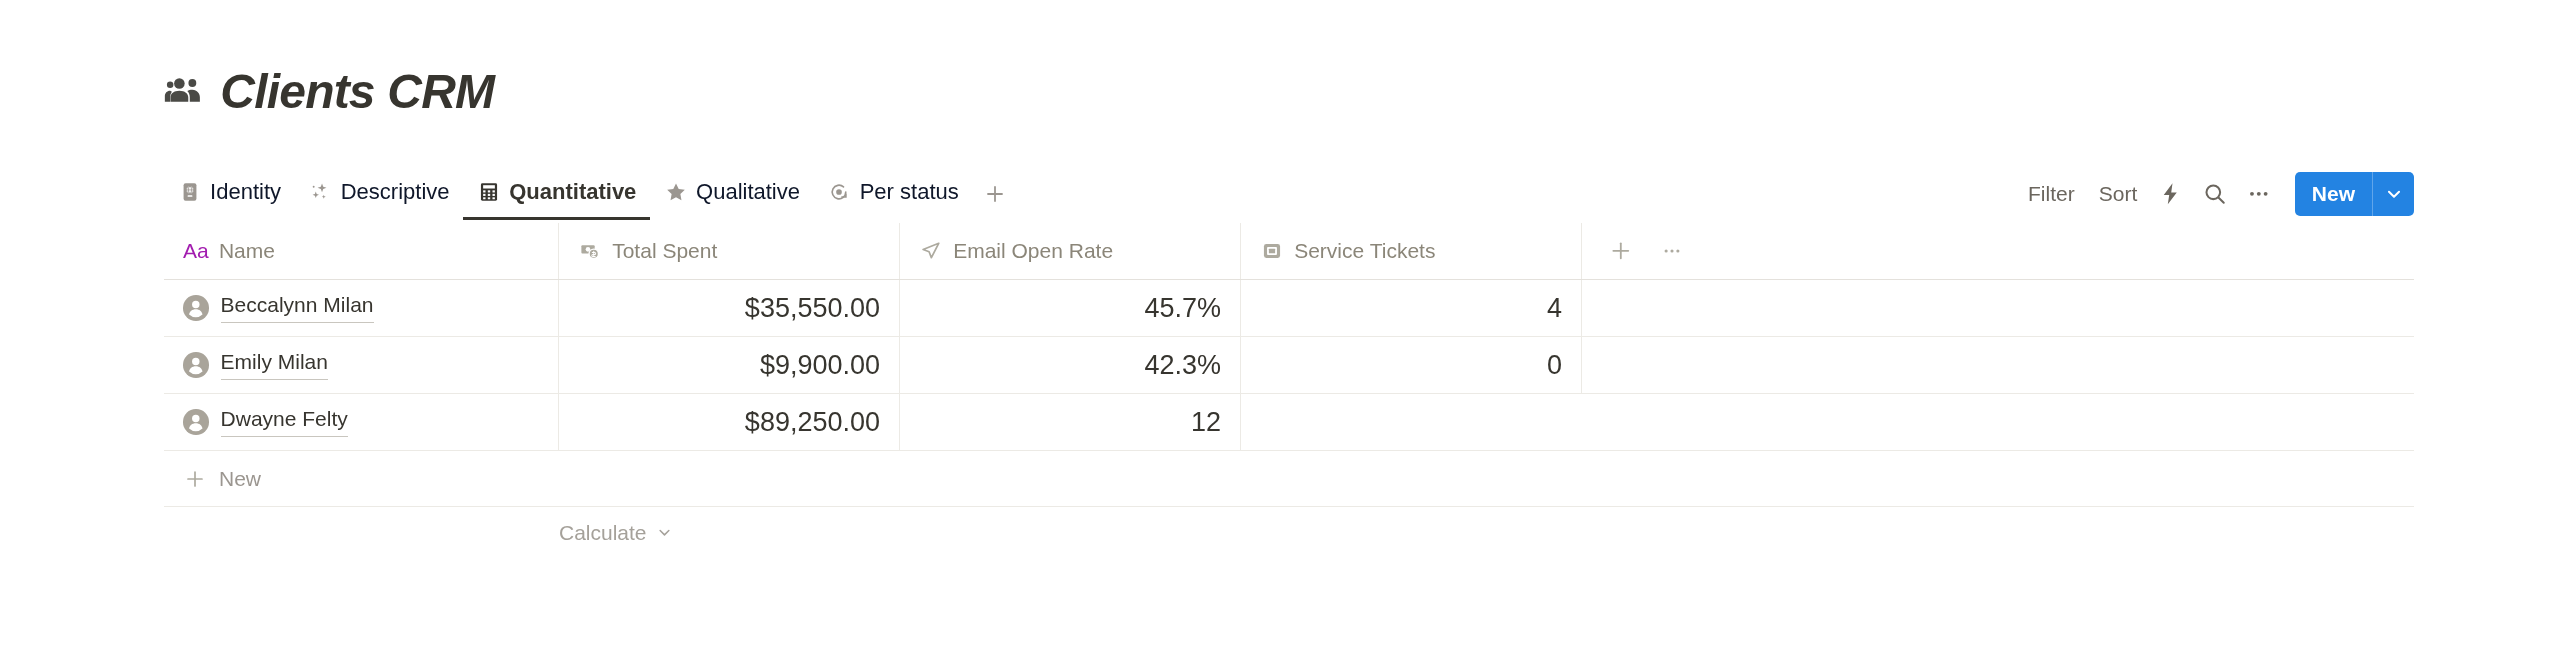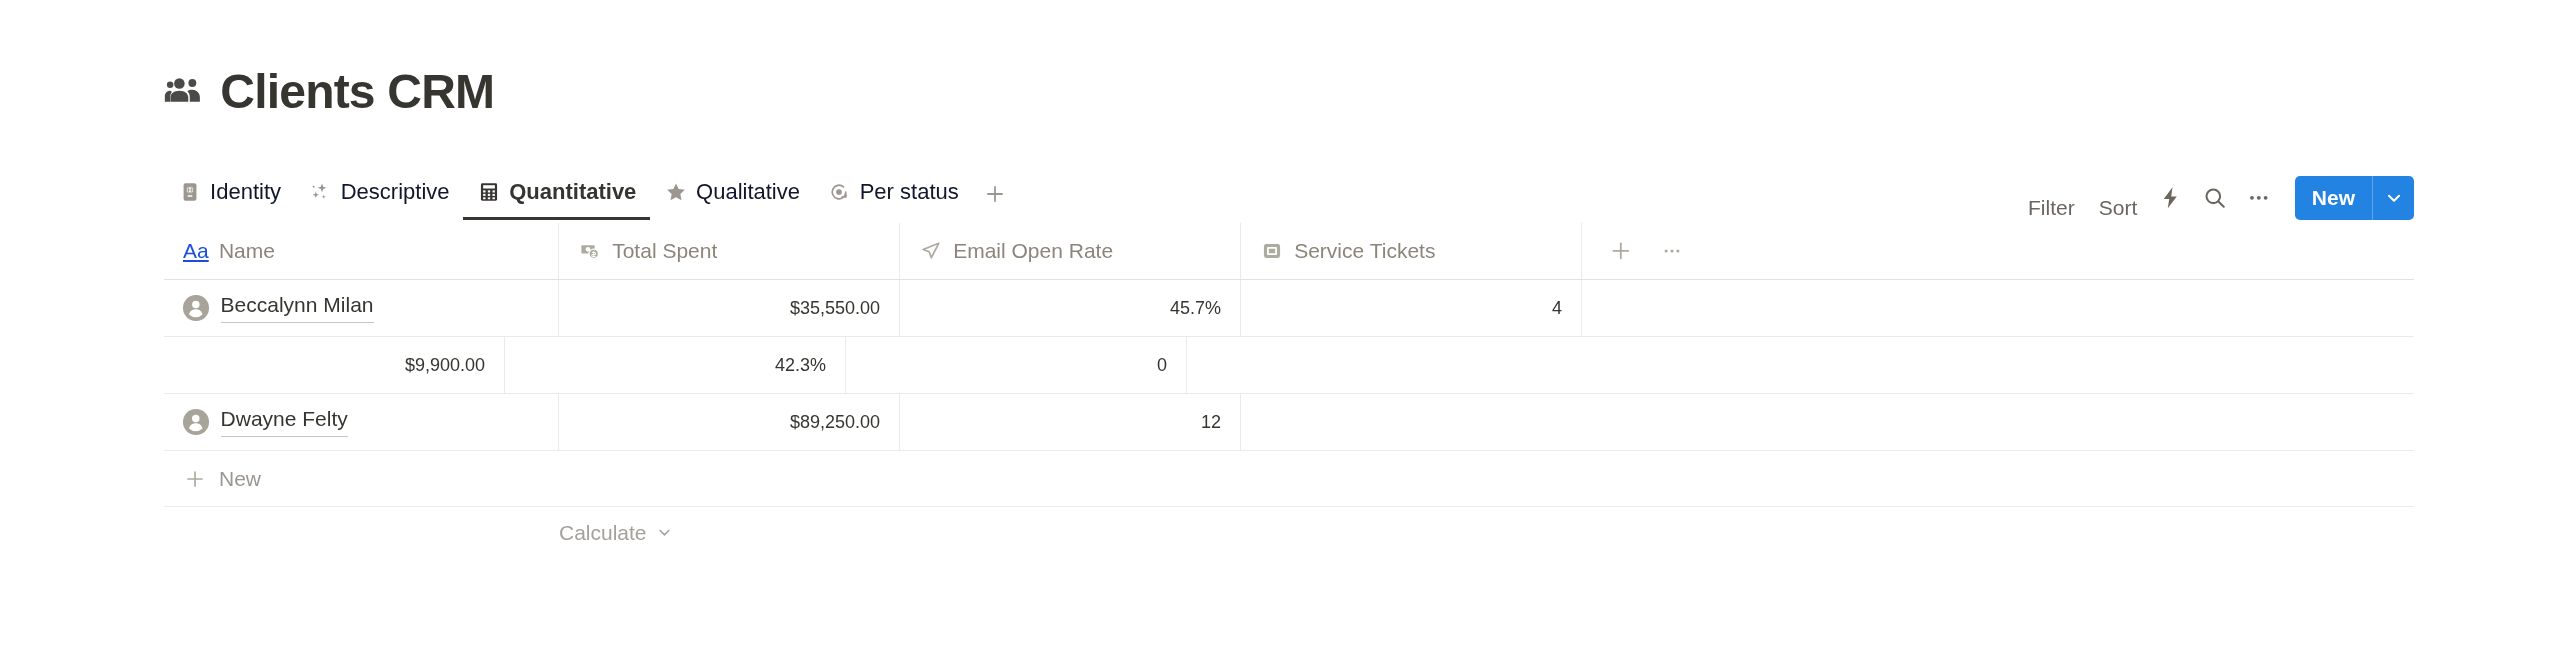--- a/index.html
+++ b/index.html
@@ -25,20 +25,21 @@
 
   
   .title-row {
     position: absolute;
     left: 164px;
     top: 66px;
     display: flex;
     align-items: center;
     gap: 15.3px;
     height: 51px;
+    font-style: italic;
   }
   .title-icon {
     width: 41px;
     height: 41px;
     display: flex;
     align-items: center;
     justify-content: center;
     color: #4a4a46;
   }
   .title-text {
@@ -101,21 +102,21 @@
     width: 38px;
     height: 53px;
     color: #9b9690;
     cursor: pointer;
     margin-left: 3.4px;
   }
 
   
   .toolbar {
     display: flex;
-    align-items: flex-end;
+    align-items: center;
     gap: 0px;
     height: 53px;
     padding-right: 0px;
   }
   .tool-text {
     font-size: 21px;
     color: #6b665e;
     padding: 0 12px;
     cursor: pointer;
     white-space: nowrap;
@@ -194,24 +195,23 @@
     display: flex;
     align-items: center;
     justify-content: center;
     width: 24px;
     height: 24px;
     color: #adaa9f;
     flex: none;
   }
   .aa {
     font-size: 21px;
-    color: #1d4ed8;
+    color: #a21caf;
     font-weight: normal;
     flex: none;
-    text-decoration: underline;
   }
   .h-actions {
     display: flex;
     align-items: center;
     gap: 22px;
     padding-left: 5.1px;
   }
   .h-act {
     display: flex;
     align-items: center;
@@ -236,21 +236,21 @@
   .name-link {
     color: #37352f;
     font-size: 21px;
     text-decoration: none;
     border-bottom: 0.9px solid #c9c6bf;
     padding-bottom: 6px;
     line-height: 1.1;
     cursor: pointer;
     white-space: nowrap;
   }
-  .num { color: #37352f; font-size: 18px; white-space: nowrap; }
+  .num { color: #37352f; font-size: 27px; white-space: nowrap; }
 
   
   .newrow {
     display: flex;
     align-items: center;
     height: 55px;
     padding-left: 19px;
     gap: 12px;
     color: #9b9690;
     font-size: 21px;
@@ -506,20 +506,29 @@
       <div class="cell c-rate">
         <span class="num">45.7%</span>
       </div>
       <div class="cell c-tick">
         <span class="num">4</span>
       </div>
       <div class="cell c-rest"></div>
     </div>
 
     <div class="trow">
+      <div class="cell c-name name-cell">
+        <span class="avatar">
+          <svg width="25.6" height="25.6" viewBox="0 0 24 24" fill="#ffffff">
+            <circle cx="12" cy="9" r="3.5"></circle>
+            <path d="M12 13.4c-3.4 0-5.9 2.1-6.3 4.9a9.1 9.1 0 0 0 12.6 0c-.4-2.8-2.9-4.9-6.3-4.9z"></path>
+          </svg>
+        </span>
+        <span class="name-link">Emily Milan</span>
+      </div>
       <div class="cell c-spent">
         <span class="num">$9,900.00</span>
       </div>
       <div class="cell c-rate">
         <span class="num">42.3%</span>
       </div>
       <div class="cell c-tick">
         <span class="num">0</span>
       </div>
       <div class="cell c-rest"></div>

